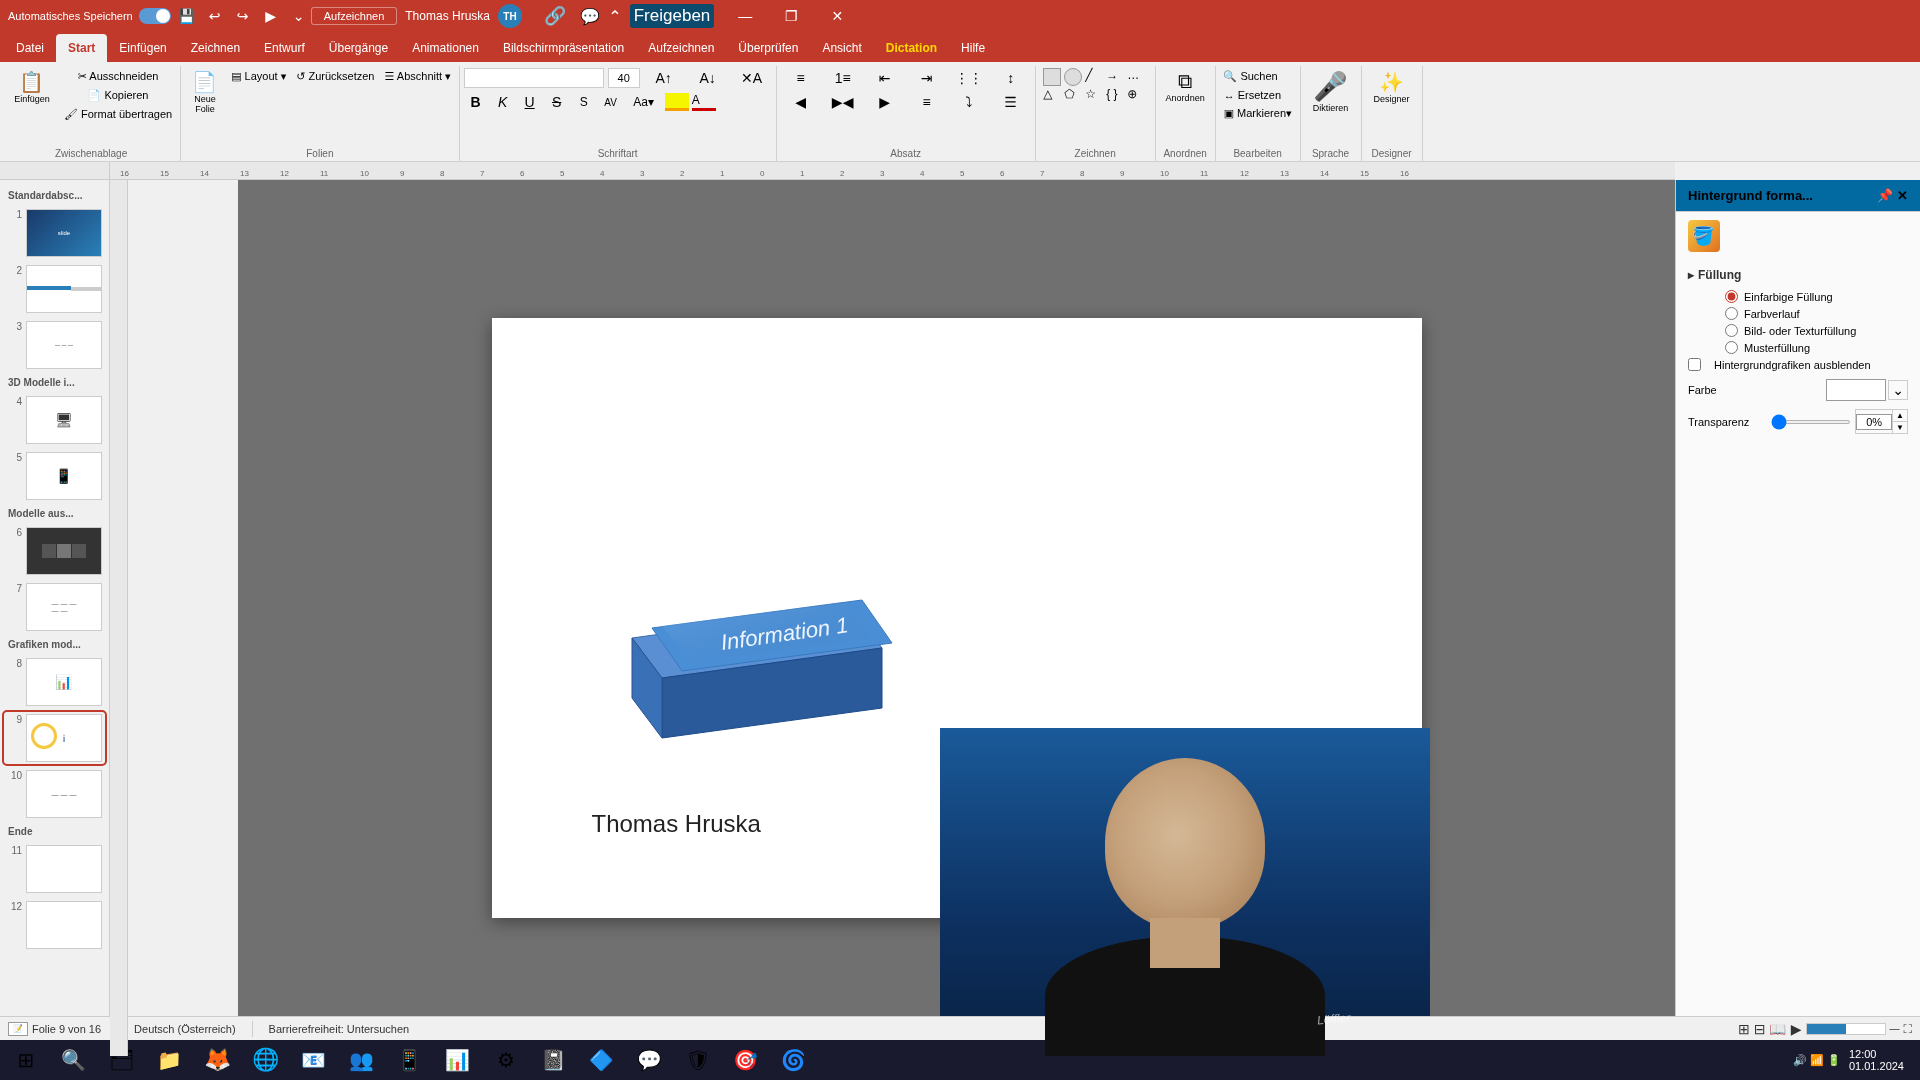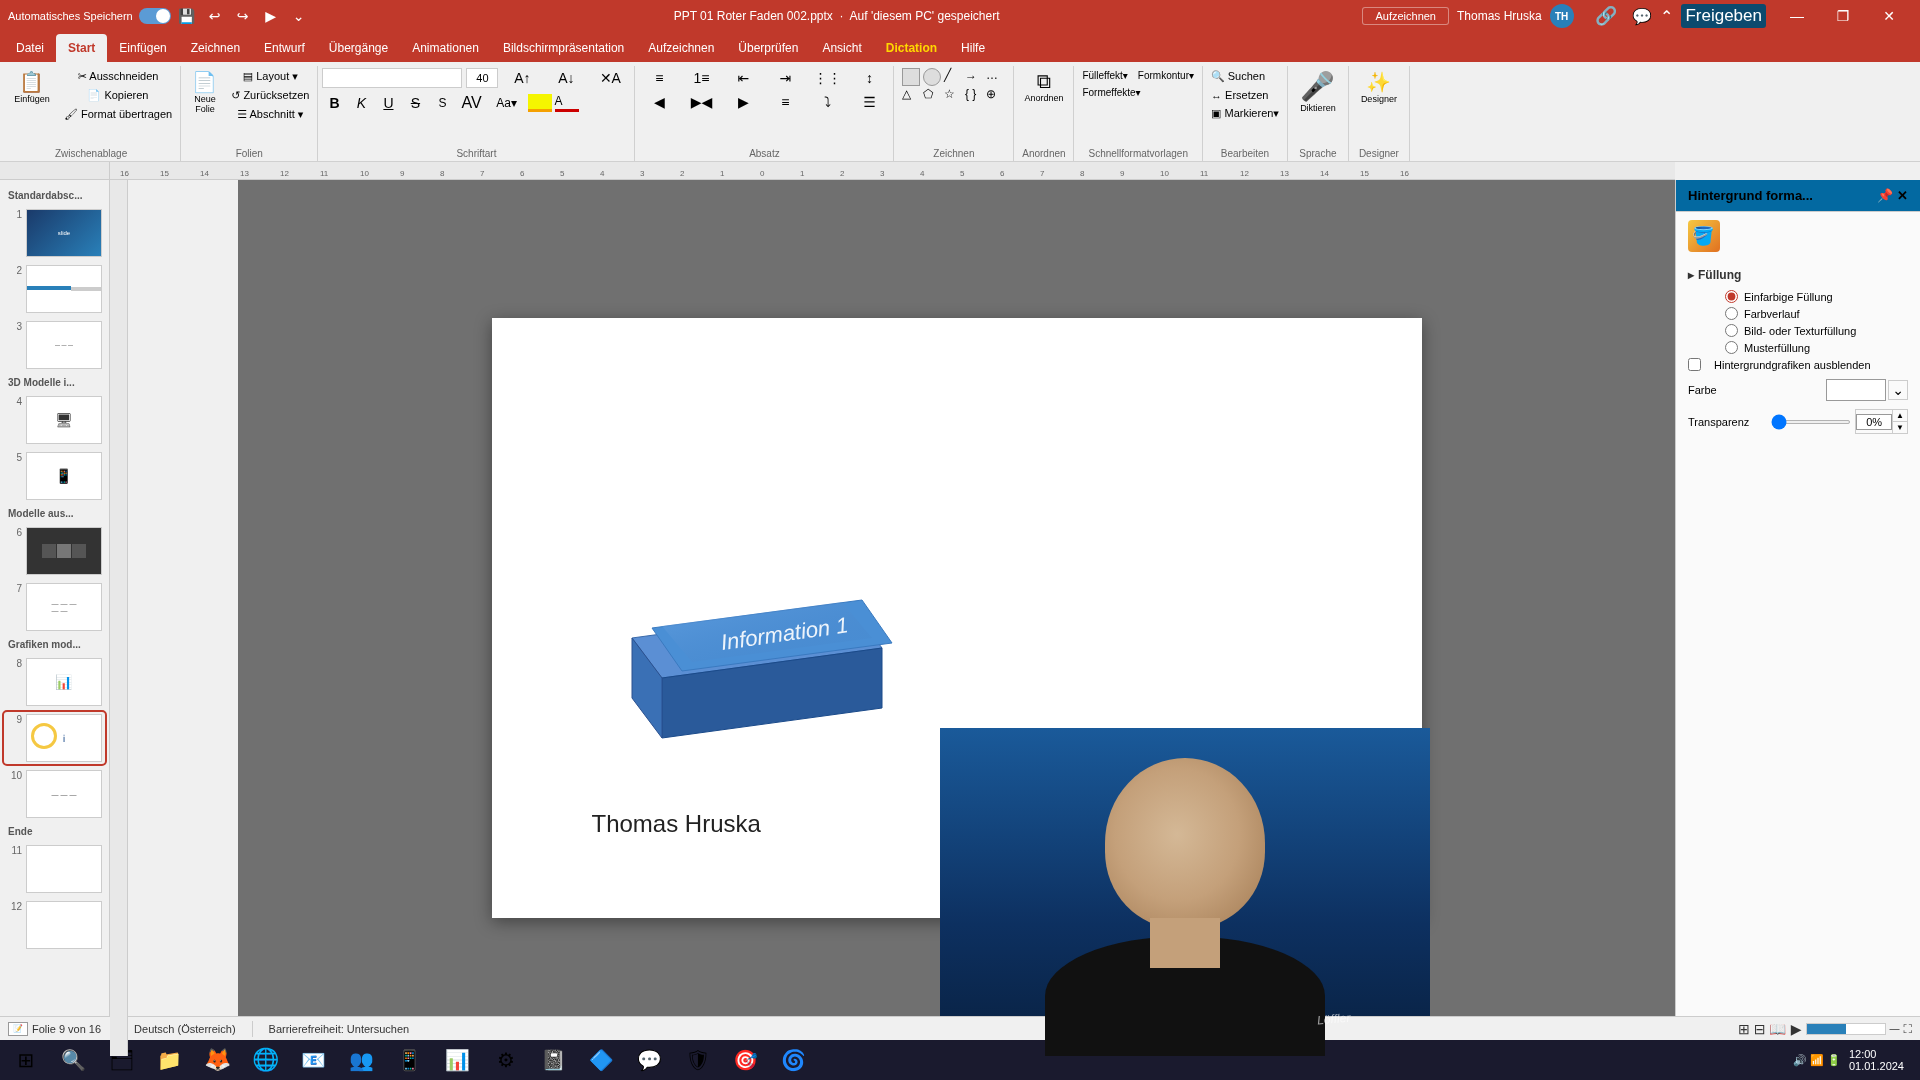--- a/index.html
+++ b/index.html
@@ -259,25 +259,20 @@
   <div class="autosave">
     <span>Automatisches Speichern</span>
     <div class="toggle"></div>
   </div>
   <div id="quick-access">
     <div class="qa-btn">💾</div>
     <div class="qa-btn">↩</div>
     <div class="qa-btn">↪</div>
     <div class="qa-btn">▶</div>
     <div class="qa-btn">⌄</div>
-  </div>
-  <div class="title-text">
-    <span>PPT 01 Roter Faden 002.pptx</span>
-    &nbsp;·&nbsp;
-    <span>Auf 'diesem PC' gespeichert</span>
   </div>
   <div style="display:flex;align-items:center;gap:8px;margin-right:8px;">
     <div style="background:#c0392b;padding:2px 12px;border-radius:3px;cursor:pointer;font-size:11px;border:1px solid rgba(255,255,255,0.4);">Aufzeichnen</div>
     <div class="user-info">
       <span>Thomas Hruska</span>
       <div class="avatar">
         <span>TH</span>
       </div>
     </div>
     <div style="font-size:18px;cursor:pointer;padding:0 6px;">🔗</div>
@@ -324,21 +319,21 @@
     </div>
     <div class="ribbon-group-label">Zwischenablage</div>
   </div>
 
   <div class="ribbon-group">
     <div class="ribbon-group-content">
       <div class="ribbon-btn">
         <div class="icon">📄</div>
         <div class="label">Neue<br>Folie</div>
       </div>
-      <div style="display:flex;flex-direction:column;gap:2px;">
+      <div style="display:flex;flex-direction:row;gap:2px;">
         <div class="ribbon-btn" style="flex-direction:row;gap:4px;font-size:11px;">▤ Layout ▾</div>
         <div class="ribbon-btn" style="flex-direction:row;gap:4px;font-size:11px;">↺ Zurücksetzen</div>
         <div class="ribbon-btn" style="flex-direction:row;gap:4px;font-size:11px;">☰ Abschnitt ▾</div>
       </div>
     </div>
     <div class="ribbon-group-label">Folien</div>
   </div>
 
   <div class="ribbon-group" style="min-width:200px;">
     <div class="ribbon-group-content" style="flex-direction:column;">
@@ -348,21 +343,21 @@
         <div class="ribbon-btn" style="padding:1px;font-size:14px;">A↑</div>
         <div class="ribbon-btn" style="padding:1px;font-size:14px;">A↓</div>
         <div class="ribbon-btn" style="padding:1px;font-size:14px;">✕A</div>
       </div>
       <div style="display:flex;align-items:center;gap:3px;">
         <div class="ribbon-btn" style="font-weight:bold;font-size:14px;min-width:24px;">B</div>
         <div class="ribbon-btn" style="font-style:italic;font-size:14px;min-width:24px;">K</div>
         <div class="ribbon-btn" style="text-decoration:underline;font-size:14px;min-width:24px;">U</div>
         <div class="ribbon-btn" style="text-decoration:line-through;font-size:14px;min-width:24px;">S</div>
         <div class="ribbon-btn" style="font-size:12px;min-width:24px;">S</div>
-        <div class="ribbon-btn" style="font-size:16px;min-width:24px;">AV</div>
+        <div class="ribbon-btn" style="font-size:10px;min-width:24px;">AV</div>
         <div class="ribbon-btn" style="font-size:12px;min-width:36px;">Aa▾</div>
         <div style="width:24px;height:18px;background:#f5f500;border-bottom:3px solid #f5a000;"></div>
         <div style="width:24px;height:18px;border-bottom:3px solid #c00;">A</div>
       </div>
     </div>
     <div class="ribbon-group-label">Schriftart</div>
   </div>
 
   <div class="ribbon-group" style="min-width:160px;">
     <div class="ribbon-group-content" style="flex-direction:column;">
@@ -407,32 +402,20 @@
   <div class="ribbon-group">
     <div class="ribbon-group-content">
       <div class="ribbon-btn">
         <div class="icon">⧉</div>
         <div class="label">Anordnen</div>
       </div>
     </div>
     <div class="ribbon-group-label">Anordnen</div>
   </div>
 
-  <div class="ribbon-group">
-    <div class="ribbon-group-content" style="flex-direction:column;">
-      <div style="display:flex;gap:2px;">
-        <div class="ribbon-btn" style="font-size:10px;">Fülleffekt▾</div>
-        <div class="ribbon-btn" style="font-size:10px;">Formkontur▾</div>
-      </div>
-      <div style="display:flex;gap:2px;">
-        <div class="ribbon-btn" style="font-size:10px;">Formeffekte▾</div>
-      </div>
-    </div>
-    <div class="ribbon-group-label">Schnellformatvorlagen</div>
-  </div>
 
   <div class="ribbon-group">
     <div class="ribbon-group-content" style="flex-direction:column;">
       <div class="ribbon-btn" style="flex-direction:row;gap:4px;font-size:11px;">🔍 Suchen</div>
       <div class="ribbon-btn" style="flex-direction:row;gap:4px;font-size:11px;">↔ Ersetzen</div>
       <div class="ribbon-btn" style="flex-direction:row;gap:4px;font-size:11px;text-align:center;">▣ Markieren▾</div>
     </div>
     <div class="ribbon-group-label">Bearbeiten</div>
   </div>
 

